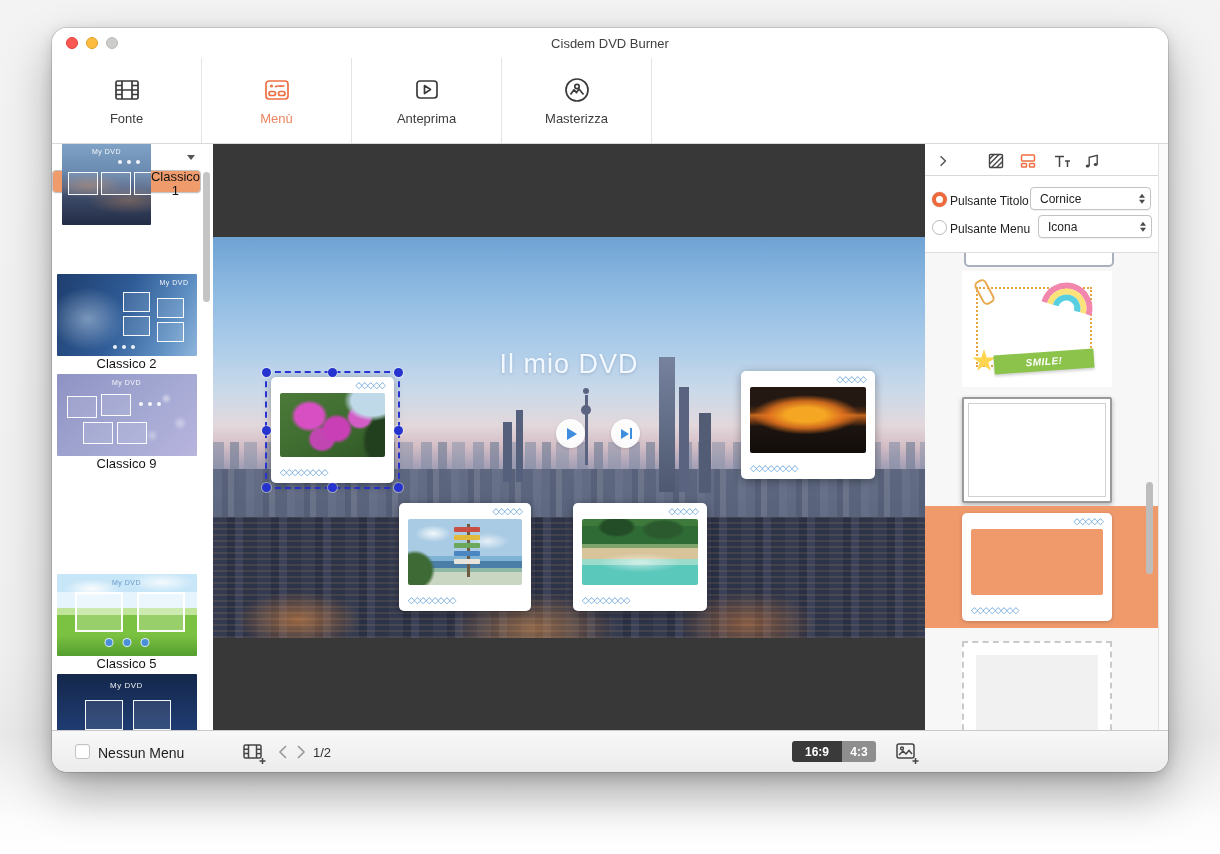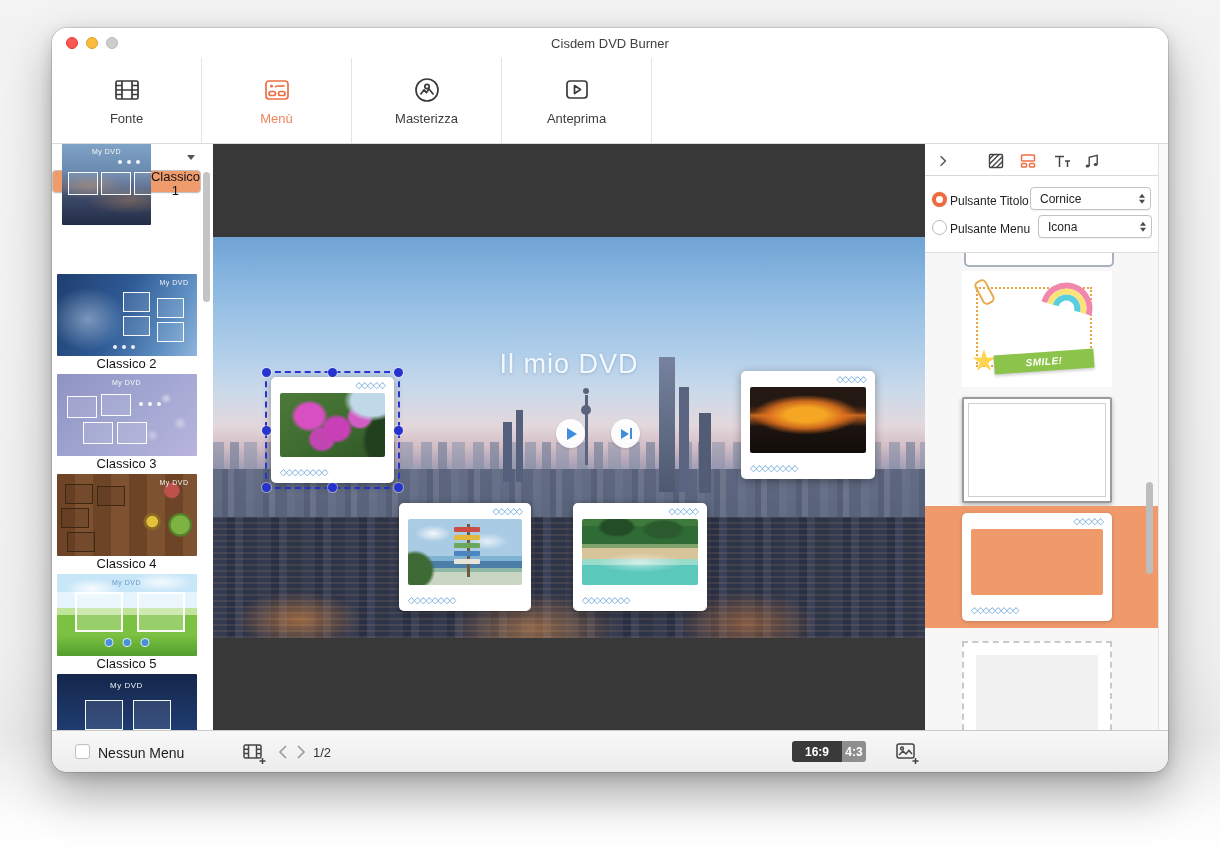--- a/index.html
+++ b/index.html
@@ -156,21 +156,21 @@
   .fr-stamp{position:absolute;left:37px;top:388px;width:150px;height:110px;background:#fff;border:2px dashed #C9C9C9;box-sizing:border-box;}
   .fr-stamp .inner{position:absolute;left:12px;top:12px;right:12px;bottom:-4px;background:#F1F1F1;}
   .vscroll{position:absolute;left:221px;top:338px;width:7px;height:92px;background:#BDBDBD;border-radius:4px;}
   
   .chk{position:absolute;left:23px;top:13px;width:15px;height:15px;background:#fff;border:1px solid #C2C2C2;border-radius:3px;box-sizing:border-box;box-shadow:inset 0 1px 1px rgba(0,0,0,.05);}
   .bb-label{position:absolute;left:46px;top:14px;font-size:14px;color:#1c1c1c;}
   .bb-ic{position:absolute;display:flex;align-items:center;justify-content:center;}
   .pageind{position:absolute;left:261px;top:14px;font-size:13px;color:#333;}
   .seg{position:absolute;left:740px;top:10px;height:21px;display:flex;border-radius:3px;overflow:hidden;font-size:12px;font-weight:bold;color:#fff;}
   .seg .s169{width:50px;background:#3A3A3A;display:flex;align-items:center;justify-content:center;}
-  .seg .s43{width:24px;background:#8E8E8E;display:flex;align-items:center;justify-content:center;}
+  .seg .s43{width:34px;background:#8E8E8E;display:flex;align-items:center;justify-content:center;}
 </style>
 </head>
 <body>
 
 <div class="window">
 
   <div class="titlebar">
     <div class="tl red"></div>
     <div class="tl yellow"></div>
     <div class="tl gray"></div>
@@ -203,35 +203,35 @@
           <path d="M13 12 C 16 9.5, 19 12.5, 22.5 10.5"></path>
           <rect x="7" y="16.5" width="6.5" height="4" rx="2"></rect>
           <rect x="16.5" y="16.5" width="6.5" height="4" rx="2"></rect>
         </svg>
       </span>
       <span class="lbl">Menù</span>
     </div>
     <div class="tb-item">
       <span>
         <svg width="30" height="30" viewBox="0 0 30 30" fill="none" stroke="#3a3a3a" stroke-width="1.7">
+          <rect x="5" y="6" width="20" height="17" rx="3"></rect>
+          <path d="M12.5 10.5 L18.5 14.5 L12.5 18.5 Z" stroke-linejoin="round"></path>
+        </svg>
+      </span>
+      <span class="lbl">Anteprima</span>
+    </div>
+    <div class="tb-item">
+      <span>
+        <svg width="30" height="30" viewBox="0 0 30 30" fill="none" stroke="#3a3a3a" stroke-width="1.7">
           <circle cx="15" cy="15" r="11"></circle>
           <circle cx="15" cy="11.5" r="2.2"></circle>
           <path d="M8.5 19.5 L12 14.8 L14.5 17.6 L17 14 L21.5 19.5" stroke-linejoin="round"></path>
         </svg>
       </span>
       <span class="lbl">Masterizza</span>
-    </div>
-    <div class="tb-item">
-      <span>
-        <svg width="30" height="30" viewBox="0 0 30 30" fill="none" stroke="#3a3a3a" stroke-width="1.7">
-          <rect x="5" y="6" width="20" height="17" rx="3"></rect>
-          <path d="M12.5 10.5 L18.5 14.5 L12.5 18.5 Z" stroke-linejoin="round"></path>
-        </svg>
-      </span>
-      <span class="lbl">Anteprima</span>
     </div>
   </div>
 
   <div class="sidebar">
     <div class="filter-row">
       <span class="ftxt">Tutto</span>
       <span class="caret-down"></span>
     </div>
 
     <div class="side-item sel i1">
@@ -272,33 +272,23 @@
         <div class="orect" style="left:10px;top:22px;width:28px;height:20px;"></div>
         <div class="orect" style="left:44px;top:20px;width:28px;height:20px;"></div>
         <div class="dots" style="left:82px;top:28px;">
             <i></i>
             <i></i>
             <i></i>
           </div>
         <div class="orect" style="left:26px;top:48px;width:28px;height:20px;"></div>
         <div class="orect" style="left:60px;top:48px;width:28px;height:20px;"></div>
       </div>
-      <div class="cap">Classico 3</div>
-    </div>
-
-    <div class="side-item i4">
-      <div class="thumb t4">
-        <div class="mydvd tr">My DVD</div>
-        <div class="orect" style="left:8px;top:10px;width:26px;height:18px;"></div>
-        <div class="orect" style="left:4px;top:34px;width:26px;height:18px;"></div>
-        <div class="orect" style="left:10px;top:58px;width:26px;height:18px;"></div>
-        <div class="orect" style="left:40px;top:12px;width:26px;height:18px;"></div>
-      </div>
-      <div class="cap">Classico 4</div>
-    </div>
+      <div class="cap">Classico 9</div>
+    </div>
+
 
     <div class="side-item i5">
       <div class="thumb t5">
         <div class="mydvd" style="color:rgba(90,140,190,.85);">My DVD</div>
         <div class="orect" style="left:18px;top:18px;width:44px;height:36px;"></div>
         <div class="orect" style="left:80px;top:18px;width:44px;height:36px;"></div>
         <div class="bdots">
             <i></i>
             <i></i>
             <i></i>

